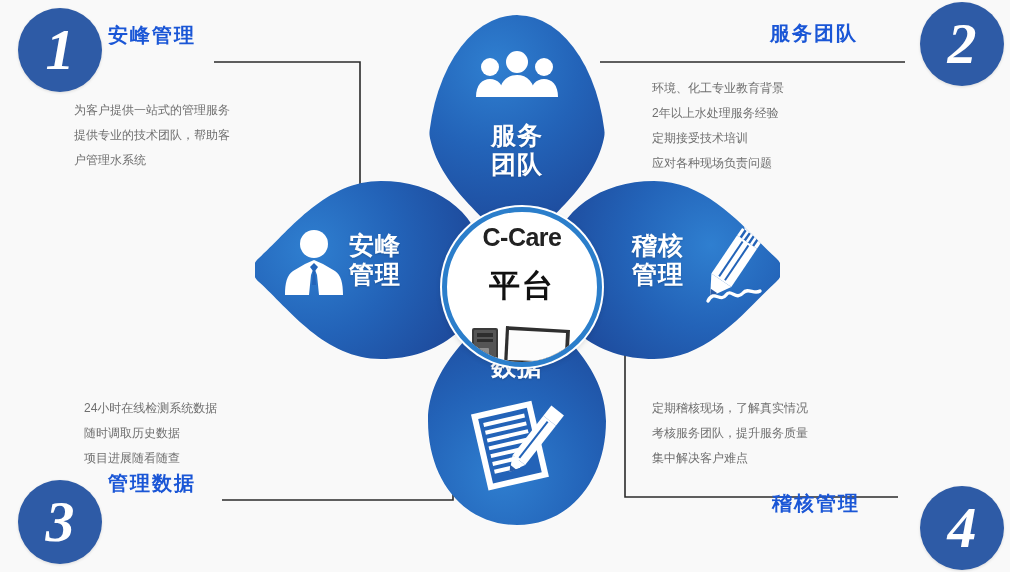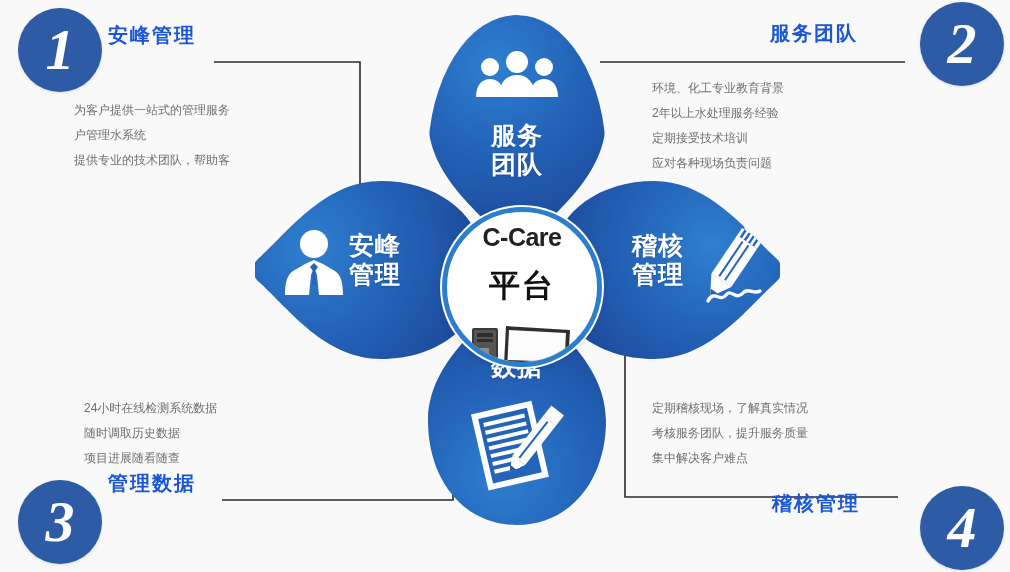--- a/index.html
+++ b/index.html
@@ -169,22 +169,22 @@
     <span>4</span>
   </div>
 
   <div class="sec-title t1">安峰管理</div>
   <div class="sec-title t2">服务团队</div>
   <div class="sec-title t3">管理数据</div>
   <div class="sec-title t4">稽核管理</div>
 
   <div class="sec-body b1">
     <div>为客户提供一站式的管理服务</div>
+    <div>提供专业的技术团队，帮助客</div>
     <div>户管理水系统</div>
-    <div>提供专业的技术团队，帮助客</div>
   </div>
   <div class="sec-body b2">
     <div>环境、化工专业教育背景</div>
     <div>2年以上水处理服务经验</div>
     <div>定期接受技术培训</div>
     <div>应对各种现场负责问题</div>
   </div>
   <div class="sec-body b3">
     <div>24小时在线检测系统数据</div>
     <div>随时调取历史数据</div>

